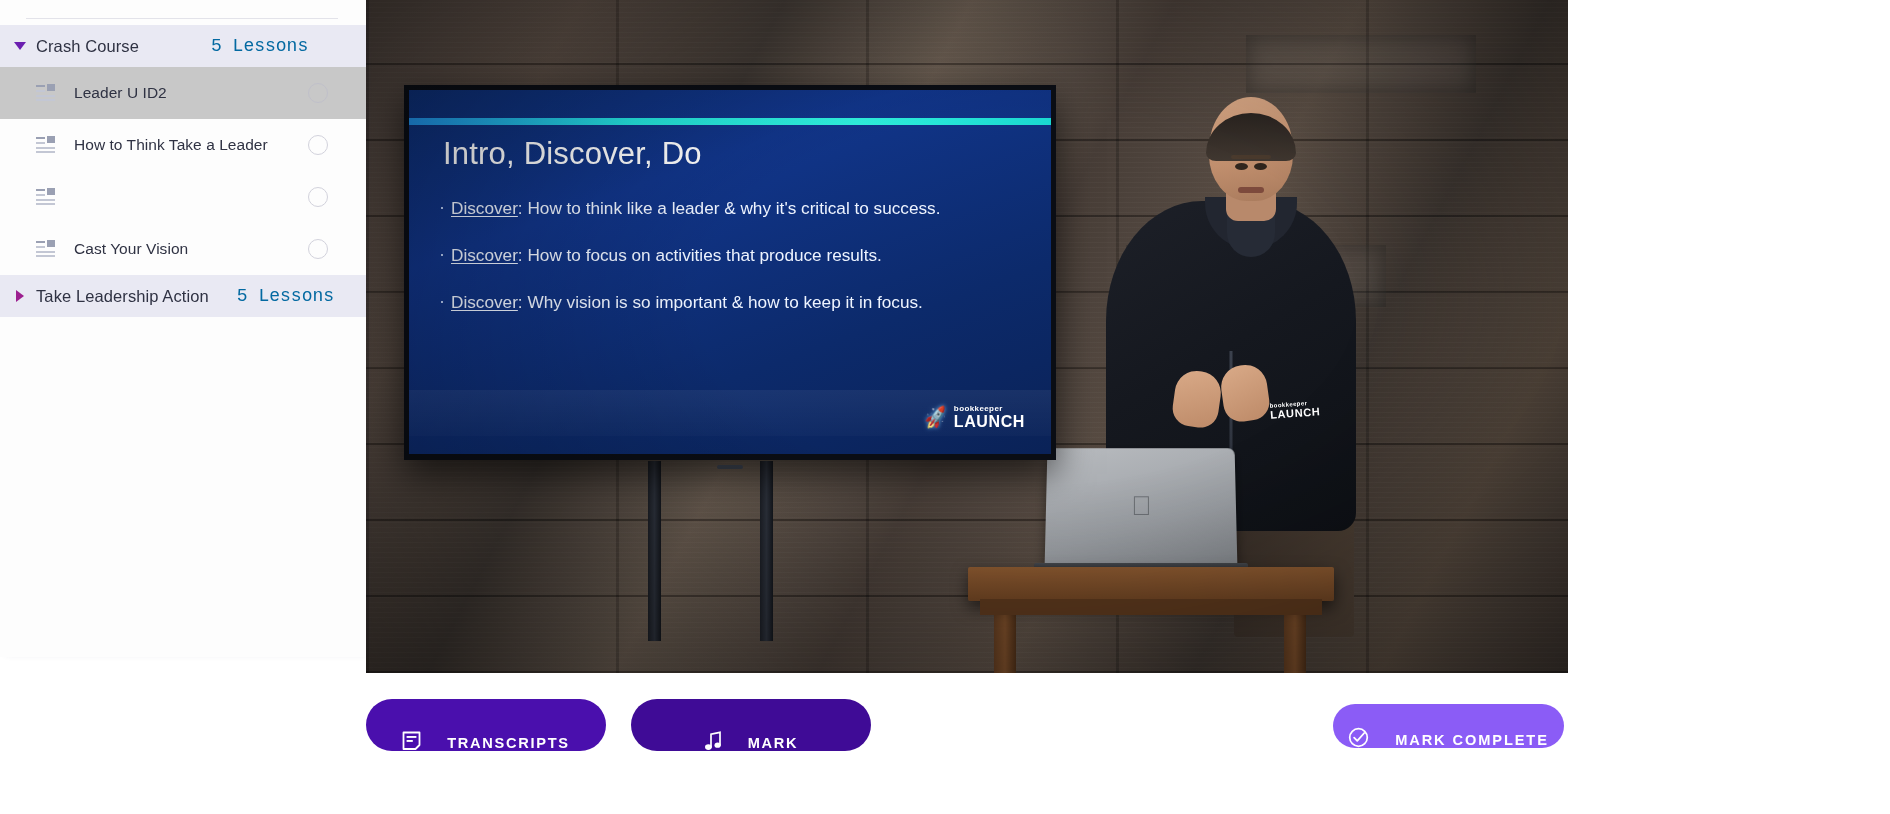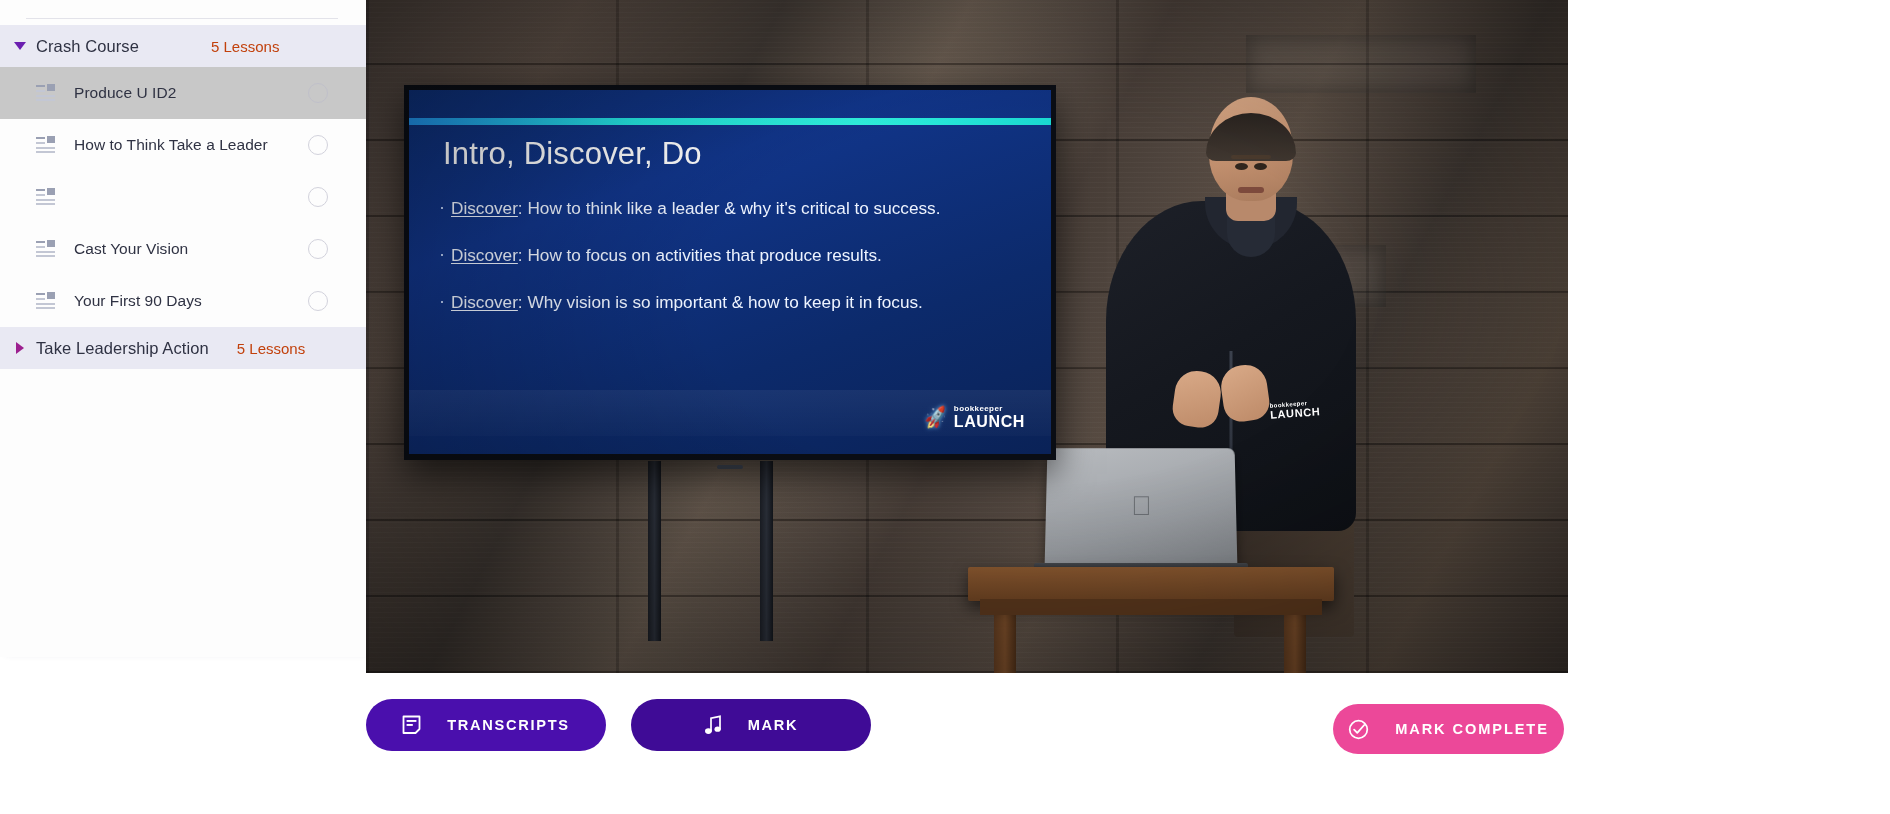--- a/index.html
+++ b/index.html
@@ -59,23 +59,24 @@
     margin-left: 2px;
     margin-right: 12px;
   }
   .section-title {
     font-size: 16.5px;
     color: #2f3243;
     letter-spacing: 0.1px;
     flex: 0 0 auto;
   }
   .section-count {
-    font-size: 15px;
-    color: #c2410c;
+    font-size: 18px;
+    color: #0369a1;
     margin-left: 72px;
+    font-family: Liberation Mono, monospace;
   }
   .section-header.collapsed .section-count { margin-left: 28px; }
 
   .lesson-list { background: #fdfdfd; }
   .lesson {
     position: relative;
     display: flex;
     align-items: center;
     min-height: 52px;
     padding: 8px 0 8px 0;
@@ -401,21 +402,21 @@
   
   .button-bar {
     position: absolute;
     left: 0; top: 694px;
     width: 1524px;
     height: 70px;
   }
   .btn {
     position: absolute;
     display: flex;
-    align-items: center;
+    align-items: flex-end;
     justify-content: center;
     gap: 26px;
     border: none;
     border-radius: 30px;
     color: #ffffff;
     font-size: 14.6px;
     font-weight: 600;
     letter-spacing: 1.7px;
     cursor: pointer;
     font-family: "Liberation Sans", sans-serif;
@@ -425,22 +426,22 @@
     width: 240px; height: 52px;
     background: #4a0fad;
   }
   .btn-audio {
     left: 265px; top: 5px;
     width: 240px; height: 52px;
     background: #3f0b96;
   }
   .btn-mark-complete {
     left: 967px; top: 10px;
-    width: 231px; height: 50px;
-    background: #ec4899;
+    width: 231px; height: 44px;
+    background: #8b5cf6;
     letter-spacing: 1.9px;
   }
   .btn-icon { display: flex; align-items: center; }
 
   
   .right-gutter {
     position: absolute;
     left: 1202px; top: 0; width: 322px; height: 814px;
     background: #ffffff;
   }
@@ -462,21 +463,21 @@
     <div class="lesson-list">
 
       <div class="lesson active">
         <svg class="lesson-icon" viewBox="0 0 22 18">
           <rect x="0" y="1" width="9" height="2" fill="#9aa0b3"></rect>
           <rect x="11" y="0" width="8" height="7" fill="#9aa0b3"></rect>
           <rect x="0" y="6" width="9" height="2" fill="#c3c7d4"></rect>
           <rect x="0" y="11" width="19" height="2" fill="#c3c7d4"></rect>
           <rect x="0" y="15" width="19" height="2" fill="#c3c7d4"></rect>
         </svg>
-        <span class="lesson-label">Produce U ID2</span>
+        <span class="lesson-label">Leader U ID2</span>
         <span class="lesson-status"></span>
       </div>
 
       <div class="lesson">
         <svg class="lesson-icon" viewBox="0 0 22 18">
           <rect x="0" y="1" width="9" height="2" fill="#9aa0b3"></rect>
           <rect x="11" y="0" width="8" height="7" fill="#9aa0b3"></rect>
           <rect x="0" y="6" width="9" height="2" fill="#c3c7d4"></rect>
           <rect x="0" y="11" width="19" height="2" fill="#c3c7d4"></rect>
           <rect x="0" y="15" width="19" height="2" fill="#c3c7d4"></rect>
@@ -501,31 +502,20 @@
           <rect x="0" y="1" width="9" height="2" fill="#9aa0b3"></rect>
           <rect x="11" y="0" width="8" height="7" fill="#9aa0b3"></rect>
           <rect x="0" y="6" width="9" height="2" fill="#c3c7d4"></rect>
           <rect x="0" y="11" width="19" height="2" fill="#c3c7d4"></rect>
           <rect x="0" y="15" width="19" height="2" fill="#c3c7d4"></rect>
         </svg>
         <span class="lesson-label">Cast Your Vision</span>
         <span class="lesson-status"></span>
       </div>
 
-      <div class="lesson">
-        <svg class="lesson-icon" viewBox="0 0 22 18">
-          <rect x="0" y="1" width="9" height="2" fill="#9aa0b3"></rect>
-          <rect x="11" y="0" width="8" height="7" fill="#9aa0b3"></rect>
-          <rect x="0" y="6" width="9" height="2" fill="#c3c7d4"></rect>
-          <rect x="0" y="11" width="19" height="2" fill="#c3c7d4"></rect>
-          <rect x="0" y="15" width="19" height="2" fill="#c3c7d4"></rect>
-        </svg>
-        <span class="lesson-label">Your First 90 Days</span>
-        <span class="lesson-status"></span>
-      </div>
     </div>
 
     <div class="section-header collapsed">
       <span class="caret right"></span>
       <span class="section-title">Take Leadership Action</span>
       <span class="section-count">5 Lessons</span>
     </div>
   </aside>
 
   <main class="main">

